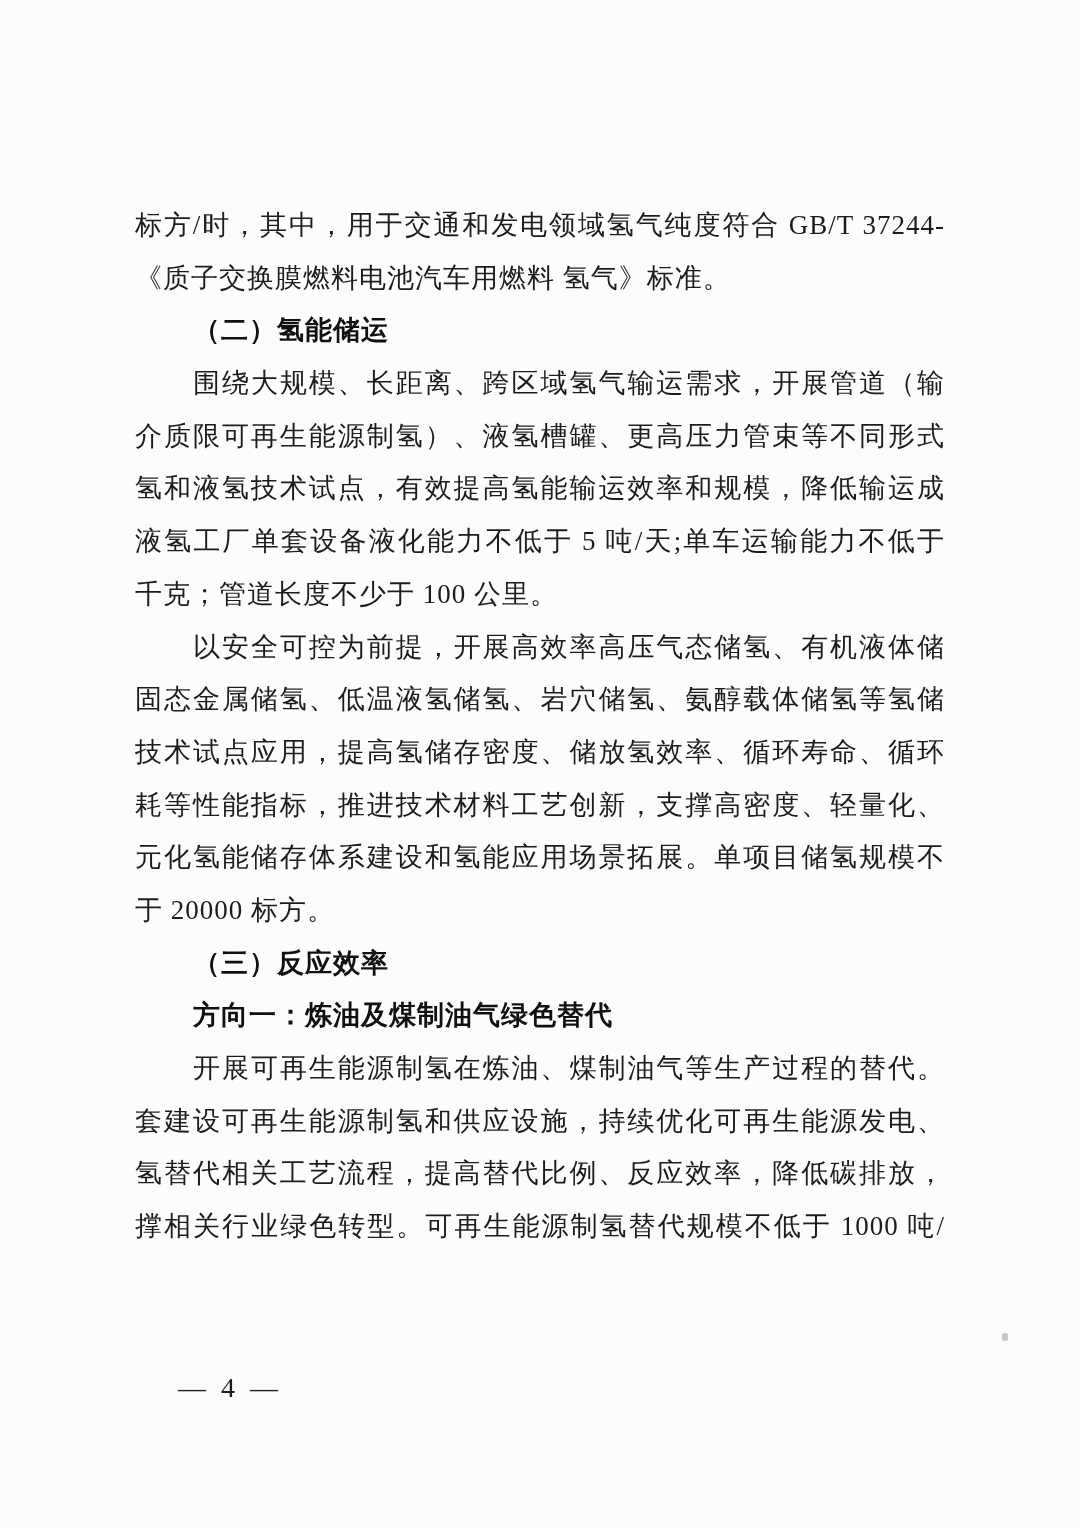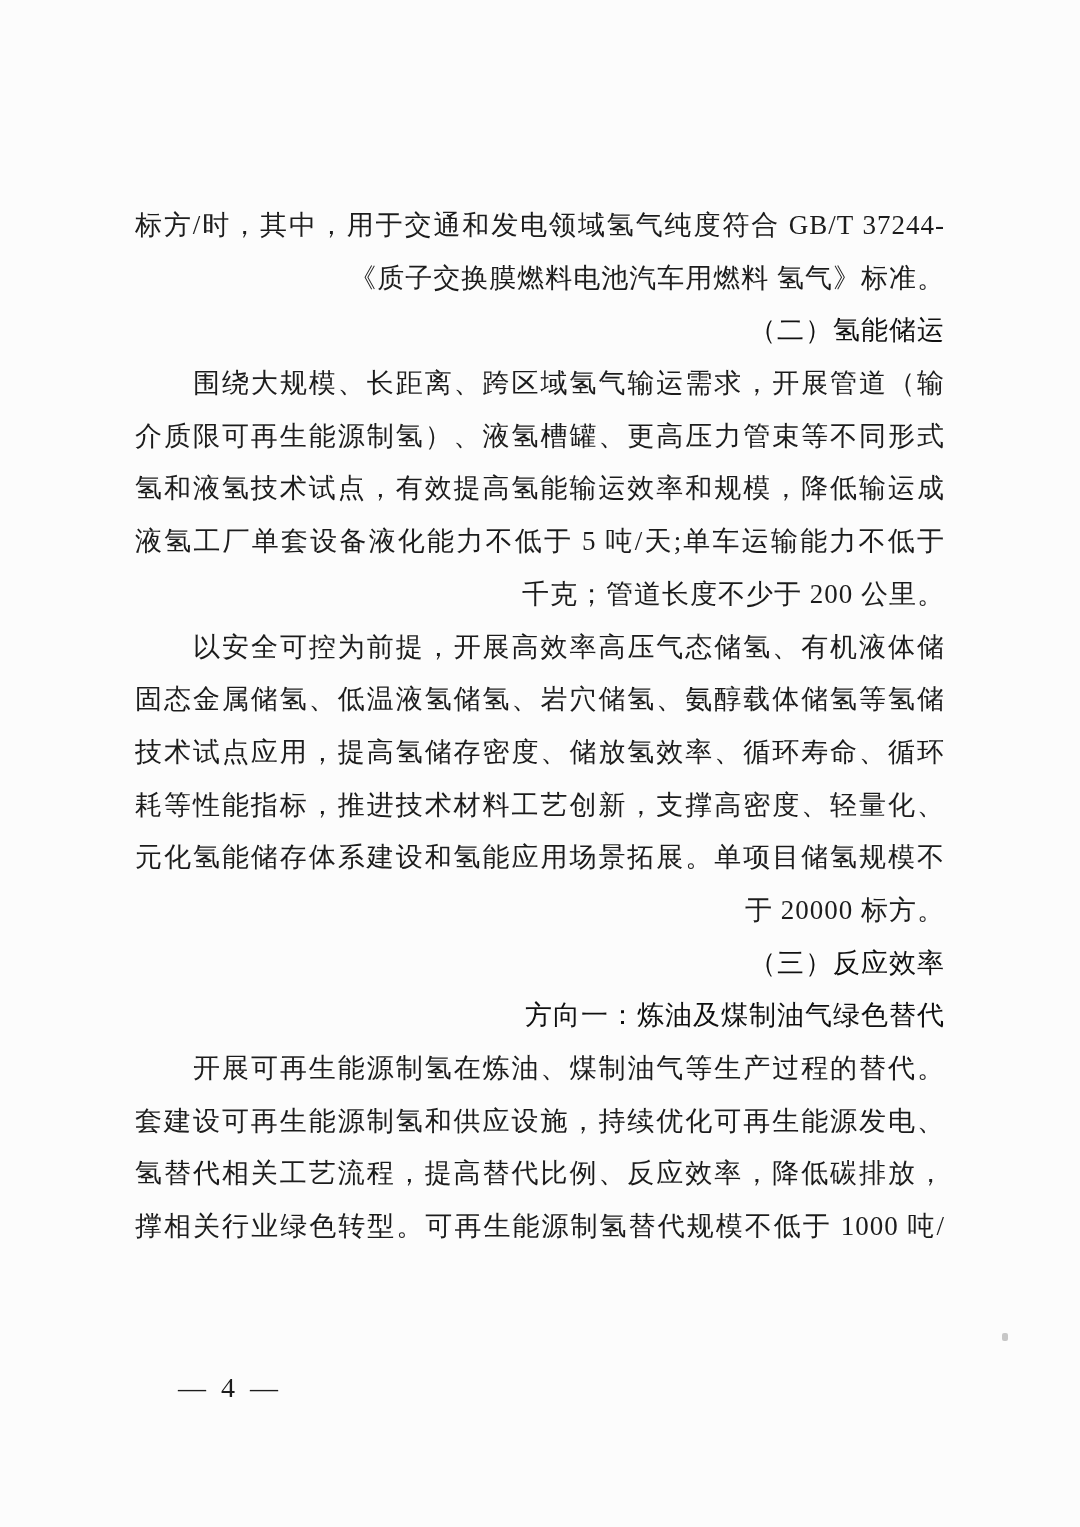--- a/index.html
+++ b/index.html
@@ -29,31 +29,31 @@
     top: 199px;
     width: 810px;
   }
   .line {
     height: 52.7px;
     line-height: 52.7px;
     font-size: 27px;
     letter-spacing: 1px;
     color: #1c1c1c;
     overflow: hidden;
-    text-align: right;
+    text-align: left;
   }
   .line.justify {
     text-align: justify;
     text-align-last: justify;
   }
   .line.indent {
     padding-left: 58px;
   }
   .line.bold {
-    font-weight: normal;
+    font-weight: bold;
     color: #101010;
   }
   .page-number {
     position: absolute;
     left: 178px;
     top: 1368px;
     height: 40px;
     line-height: 40px;
     font-size: 28px;
     letter-spacing: 4px;
@@ -75,21 +75,21 @@
 
 <div class="page">
   <div class="text-block" id="lines-container">
       <div class="line justify">标方/时，其中，用于交通和发电领域氢气纯度符合 GB/T 37244-2018</div>
       <div class="line">《质子交换膜燃料电池汽车用燃料 氢气》标准。</div>
       <div class="line bold indent">（二）氢能储运</div>
       <div class="line indent justify">围绕大规模、长距离、跨区域氢气输运需求，开展管道（输送</div>
       <div class="line justify">介质限可再生能源制氢）、液氢槽罐、更高压力管束等不同形式气</div>
       <div class="line justify">氢和液氢技术试点，有效提高氢能输运效率和规模，降低输运成本。</div>
       <div class="line justify">液氢工厂单套设备液化能力不低于 5 吨/天;单车运输能力不低于 600</div>
-      <div class="line">千克；管道长度不少于 200 公里。</div>
+      <div class="line">千克；管道长度不少于 100 公里。</div>
       <div class="line indent justify">以安全可控为前提，开展高效率高压气态储氢、有机液体储氢、</div>
       <div class="line justify">固态金属储氢、低温液氢储氢、岩穴储氢、氨醇载体储氢等氢储存</div>
       <div class="line justify">技术试点应用，提高氢储存密度、储放氢效率、循环寿命、循环能</div>
       <div class="line justify">耗等性能指标，推进技术材料工艺创新，支撑高密度、轻量化、多</div>
       <div class="line justify">元化氢能储存体系建设和氢能应用场景拓展。单项目储氢规模不低</div>
       <div class="line">于 20000 标方。</div>
       <div class="line bold indent">（三）反应效率</div>
       <div class="line bold indent">方向一：炼油及煤制油气绿色替代</div>
       <div class="line indent justify">开展可再生能源制氢在炼油、煤制油气等生产过程的替代。配</div>
       <div class="line justify">套建设可再生能源制氢和供应设施，持续优化可再生能源发电、制</div>

